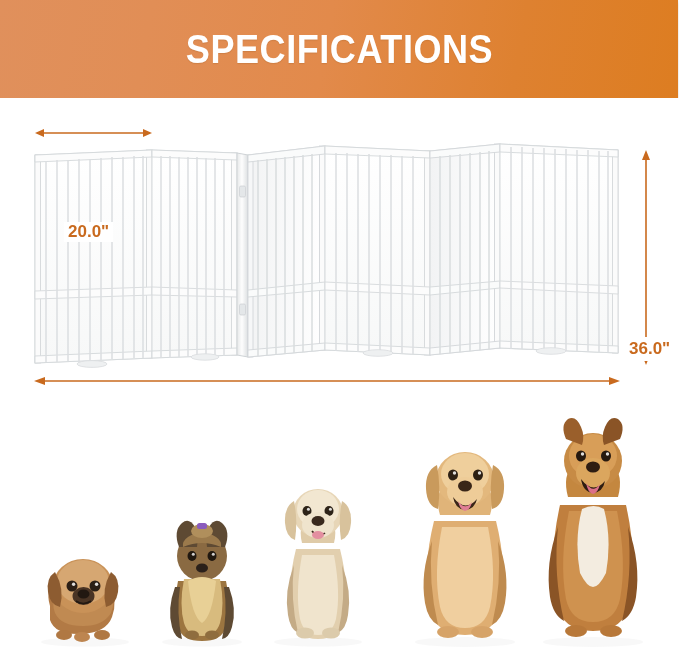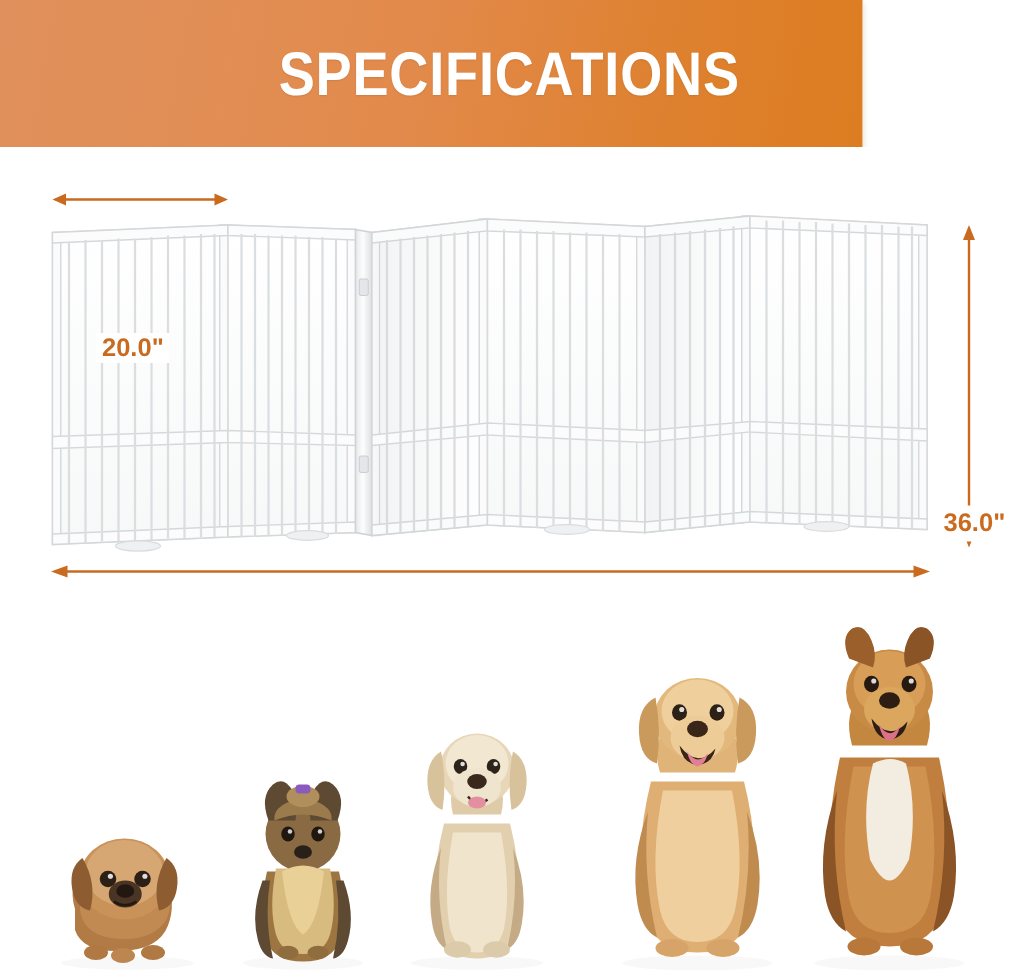--- a/index.html
+++ b/index.html
@@ -14,21 +14,21 @@
     overflow: hidden;
     font-family: "Liberation Sans", sans-serif;
     background: #ffffff;
   }
 
   
   #header-banner {
     position: absolute;
     left: 0;
     top: 0;
-    width: 575px;
+    width: 678px;
     height: 98px;
     background: linear-gradient(100deg, #e0905c 0%, #e18e56 22%, #e28a4b 48%, #de8130 76%, #dd7d21 100%);
     box-shadow: 0 2px 4px rgba(120,80,40,0.22);
   }
   #header-title {
     position: absolute;
     left: 0;
     top: 0;
     width: 679px;
     height: 98px;

